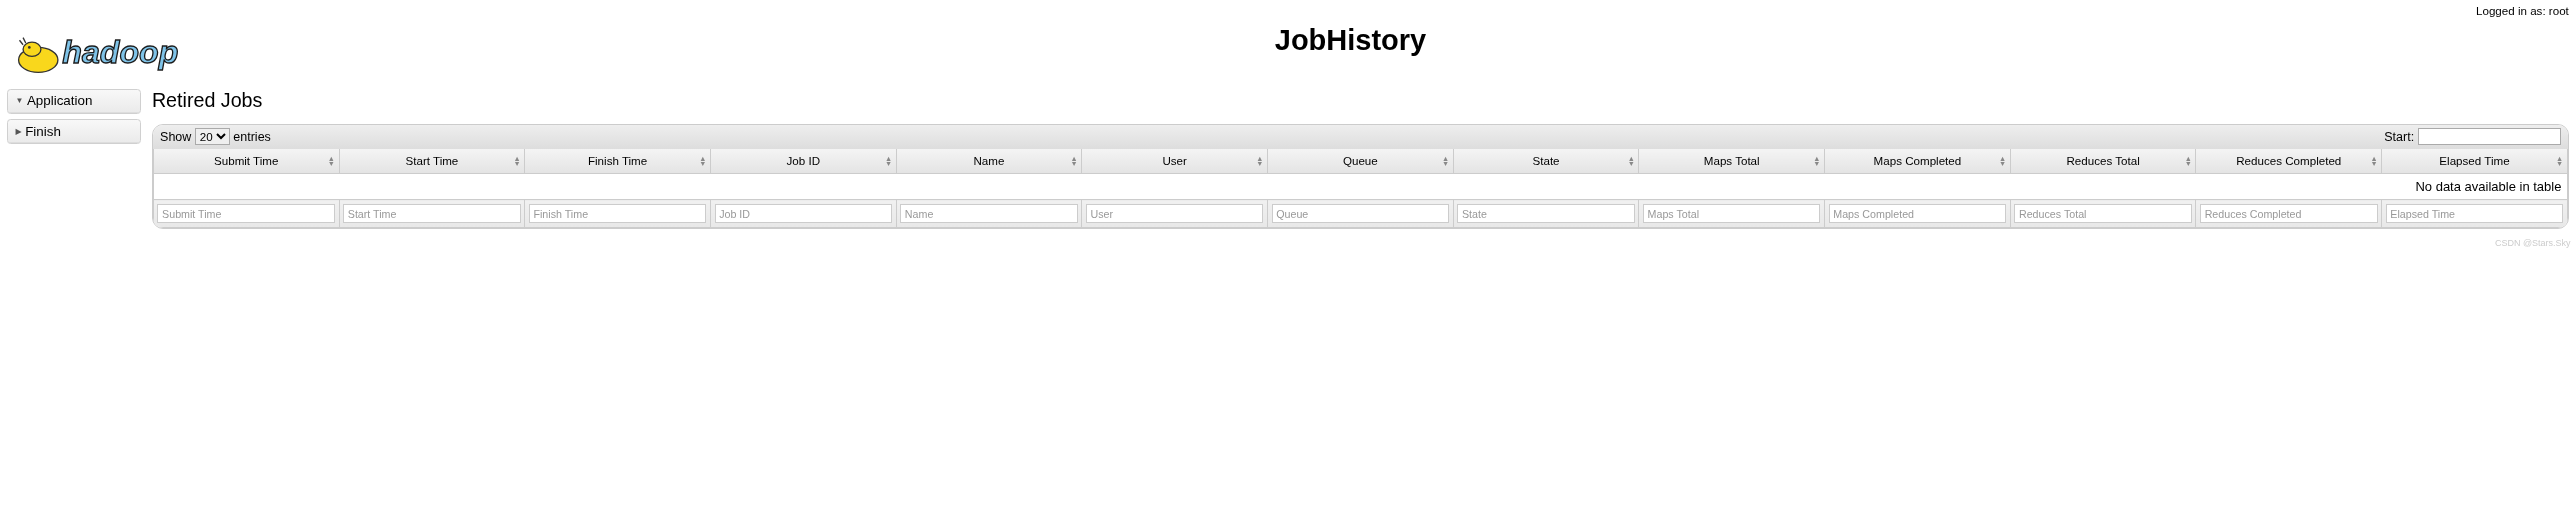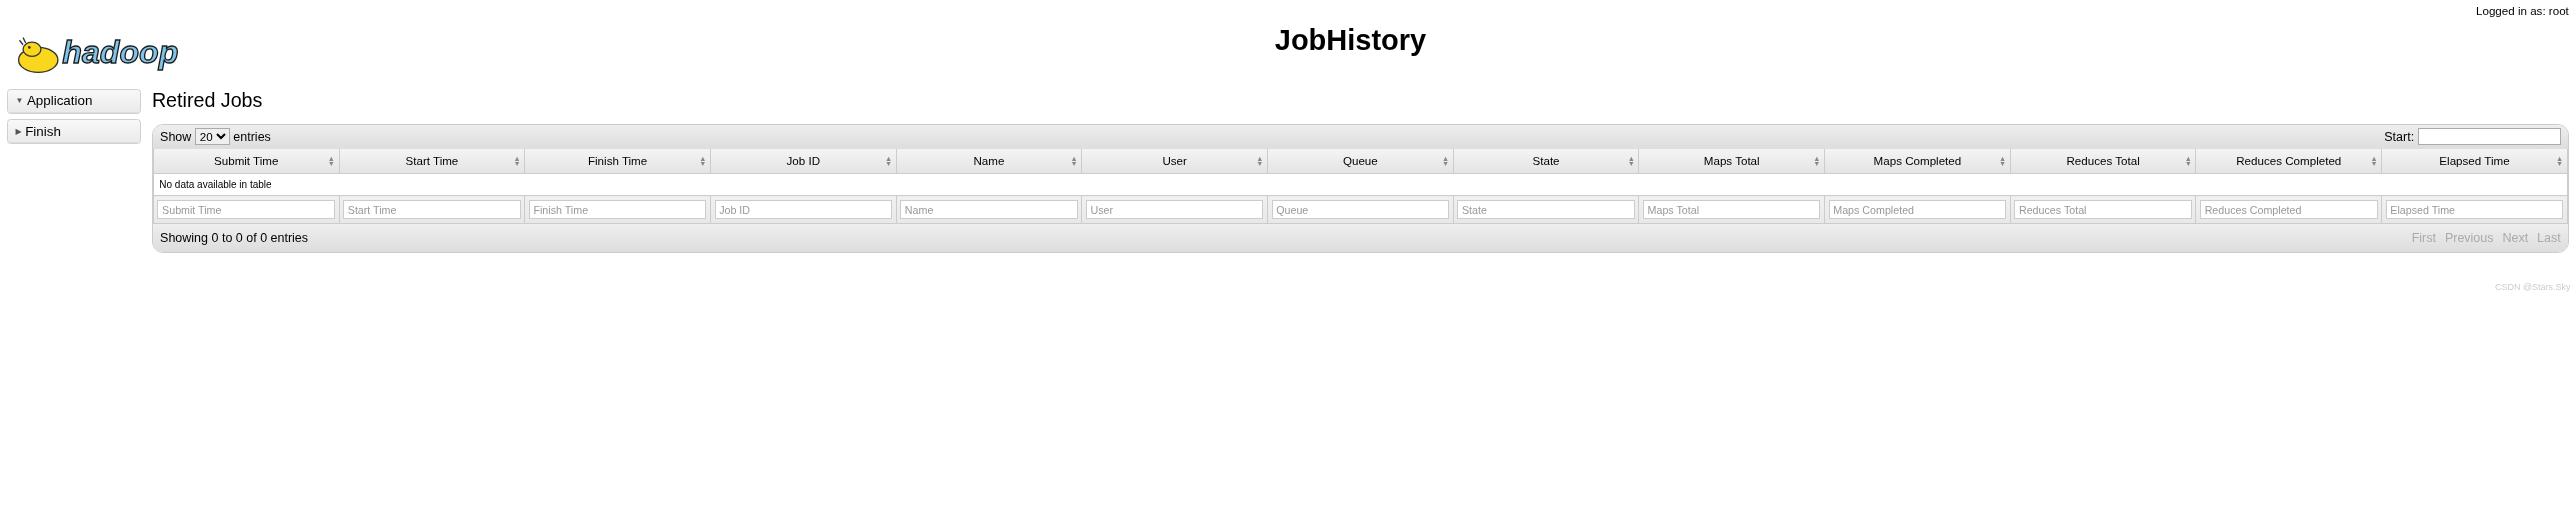--- a/index.html
+++ b/index.html
@@ -19,26 +19,26 @@
     .content { flex: 1; min-width: 0; }
     .section-title { font-size: 19.7px; font-weight: normal; margin-bottom: 12px; }
     .table-wrap { border: 0.9px solid #ccc; border-radius: 11px; overflow: hidden; }
     .table-top { display: flex; justify-content: space-between; align-items: center; background: linear-gradient(#eee,#ddd); padding: 3.6px 7.2px; font-size: 12.5px; }
     .table-top select { font-size: 11.6px; border: 0.9px solid #aaa; }
     .table-top input[type="text"] { border: 0.9px solid #aaa; width: 143px; font-size: 11.6px; padding: 0.9px 2.7px; background: #fff; }
     table { width: 100%; border-collapse: collapse; table-layout: fixed; }
     thead tr { background: linear-gradient(#f4f4f4,#e4e4e4); }
     th { font-weight: normal; font-size: 11.6px; padding: 5.4px 3.6px; border: 0.9px solid #ccc; border-top: none; position: relative; text-align: center; cursor: pointer; }
     th .sort { position: absolute; right: 3.6px; top: 50%; transform: translateY(-50%); font-size: 7.2px; color: #888; line-height: 5.4px; }
-    .no-data td { text-align: left; padding: 5.4px; font-size: 10px; border: 0.9px solid #ccc; }
+    .no-data td { text-align: right; padding: 5.4px; font-size: 13px; border: 0.9px solid #ccc; }
     .filter-row td { padding: 3.6px; border: 0.9px solid #ccc; background: linear-gradient(#f0f0f0,#e8e8e8); }
     .filter-row input { width: 100%; border: 0.9px solid #ccc; font-size: 10.7px; padding: 2.7px 3.6px; color: #999; background: #fff; }
     .table-bottom { display: flex; justify-content: space-between; align-items: center; background: linear-gradient(#eee,#ddd); padding: 7.2px; font-size: 12.5px; }
     .pager span { color: #aaa; margin-left: 5.4px; cursor: default; }
-    .watermark { text-align: right; color: #ccc; font-size: 9px; padding: 1.8px 5.4px; margin-top: 20px; }
+    .watermark { text-align: right; color: #ccc; font-size: 9px; padding: 1.8px 5.4px; }
   </style>
 </head>
 <body>
 
 <div class="top-right">Logged in as: root</div>
 
 <div class="header-row">
   <div class="logo">
     <svg viewBox="0 0 280 60" style="font-size:13px">
       <ellipse cx="35" cy="40" rx="22" ry="14" fill="#f9d71c" stroke="#333" stroke-width="1.5"></ellipse>
@@ -117,27 +117,18 @@
               <td><input type="text" value="State" style=""></td>
               <td><input type="text" value="Maps Total" style=""></td>
               <td><input type="text" value="Maps Completed" style=""></td>
               <td><input type="text" value="Reduces Total" style=""></td>
               <td><input type="text" value="Reduces Completed" style=""></td>
               <td><input type="text" value="Elapsed Time" style=""></td>
             </tr>
         </tbody>
       </table>
 
-      <div class="table-bottom">
-        <div>Showing 0 to 0 of 0 entries</div>
-        <div class="pager">
-          <span>First</span>
-          <span>Previous</span>
-          <span>Next</span>
-          <span>Last</span>
-        </div>
-      </div>
     </div>
   </div>
 </div>
 
 <div class="watermark">CSDN @Stars.Sky</div>
 
 
 </body></html>

